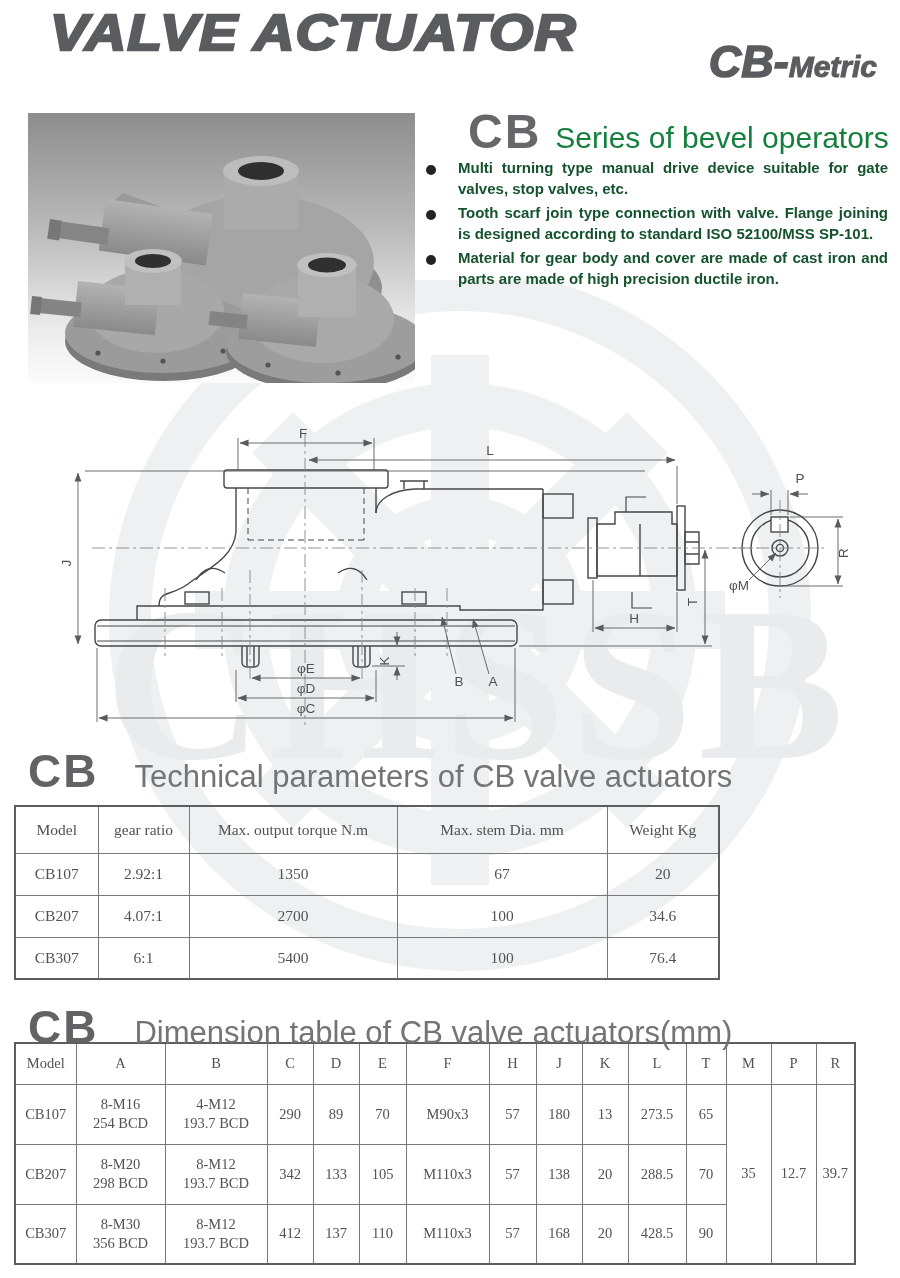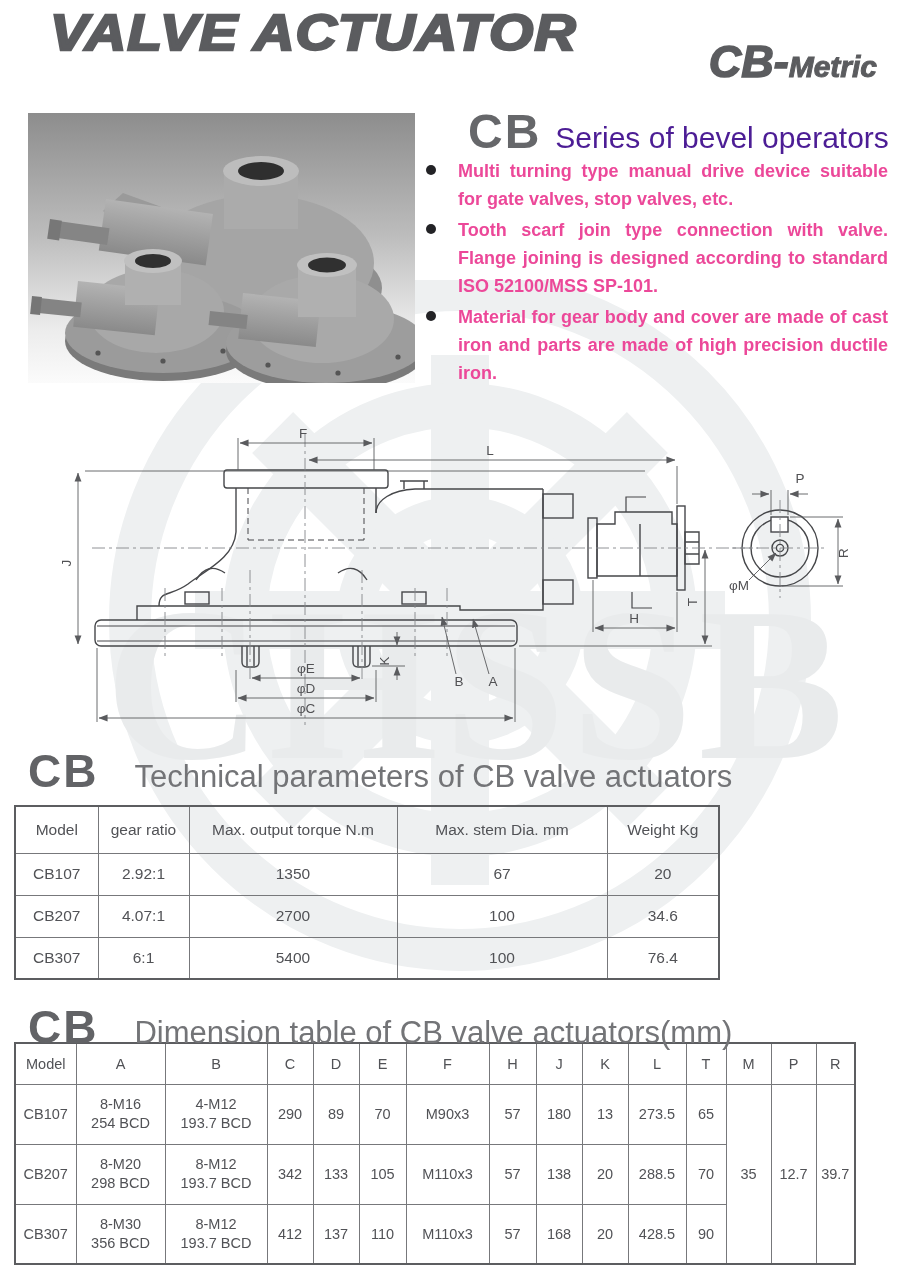--- a/index.html
+++ b/index.html
@@ -29,50 +29,50 @@
 
   
   .photo {
     position: absolute; left: 28px; top: 113px; width: 387px; height: 270px;
     z-index: 2;
   }
 
   
   .intro-heading { position: absolute; left: 468px; top: 104px; z-index: 3; white-space: nowrap;}
   .intro-heading .code { font-size: 48px; font-weight: 700; color: #66676a; letter-spacing: 2px;}
-  .intro-heading .sub  { font-size: 30px; color: #4c1d95; margin-left: 14px; text-align: center; }
+  .intro-heading .sub  { font-size: 30px; color: #15803d; margin-left: 14px; text-align: center; }
   .bullets {
     position: absolute; left: 424px; top: 157px; width: 464px; z-index: 3;
     list-style: none;
   }
   .bullets li { position: relative; padding-left: 34px; margin-bottom: 3px; }
   .bullets .dot {
     position: absolute; left: 2px; top: 8px; width: 10px; height: 10px;
     border-radius: 50%; background: #232326;
   }
   .bullets p {
-    font-size: 18px; font-weight: 700; color: #ec4899;
-    line-height: 28px; text-align: justify;
+    font-size: 15px; font-weight: 700; color: #14532d;
+    line-height: 21px; text-align: justify;
   }
 
   
   .watermark { position: absolute; left: 0; top: 280px; z-index: 0; }
 
   
   .drawing { position: absolute; left: 0; top: 420px; z-index: 1; }
 
   
   .sec-heading { position: absolute; left: 28px; z-index: 3; white-space: nowrap; }
   .sec-heading .code { font-size: 46px; font-weight: 700; color: #626366; letter-spacing: 2px; }
   .sec-heading .sub  { font-size: 31px; color: #737477; margin-left: 36px; }
   #tech-heading { top: 744px; }
   #dim-heading  { top: 1000px; text-align: center; }
 
   
-  table { border-collapse: collapse; table-layout: fixed; background: transparent; z-index: 2; }
+  table { border-collapse: collapse; table-layout: fixed; background: transparent; z-index: 2; font-family: Liberation Serif, serif; }
   td { border: 1.4px solid #77787b; text-align: center; vertical-align: middle;
        color: #515256; background: transparent; padding: 0; }
   .tbl { position: absolute; border: 2.6px solid #5c5d60; }
   #tech-table { left: 14px; top: 805px; width: 704px; font-size: 15.5px; }
   #tech-table tr.hdr { height: 47px; }
   #tech-table tr.data { height: 42px; }
   #dim-table { left: 14px; top: 1042px; width: 840px; font-size: 14.5px; }
   #dim-table tr.hdr { height: 41px; }
   #dim-table tr.data { height: 60px; }
   .cell2 div { line-height: 19px; }

